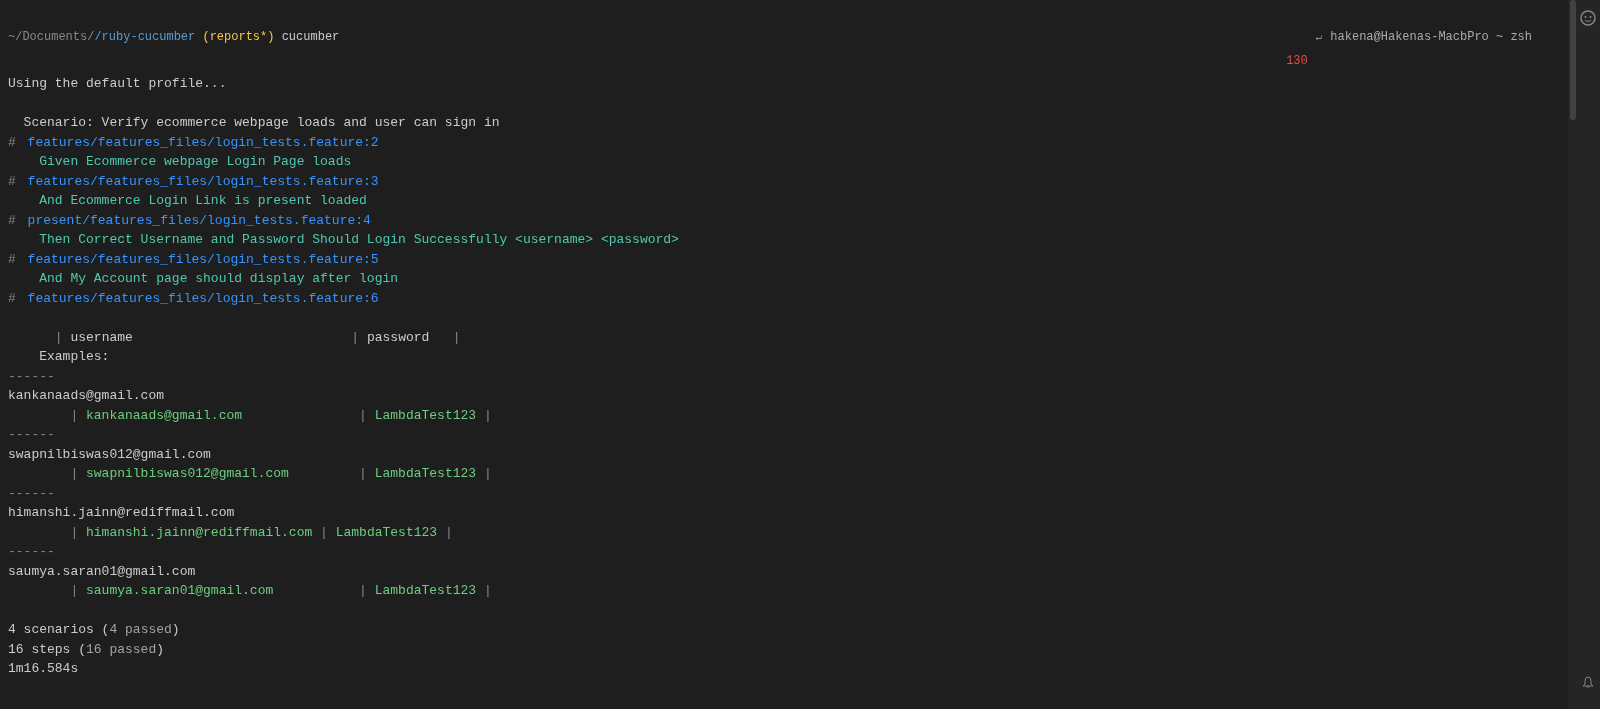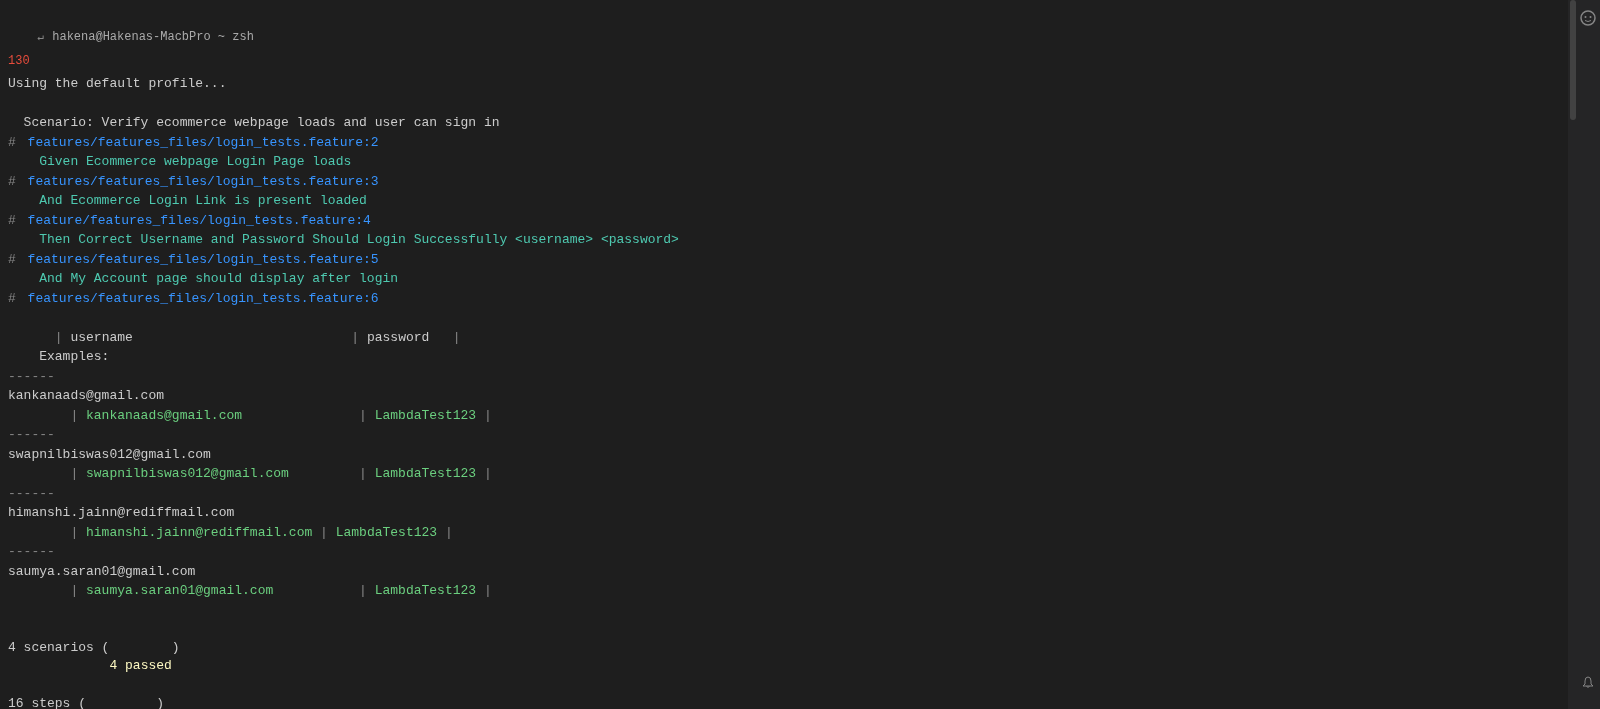--- a/index.html
+++ b/index.html
@@ -152,30 +152,36 @@
       height: 120px;
       background-color: #424242;
       border-radius: 3px;
     }
 
     .empty-line {
       height: 19.5px;
     }
 
     .passed {
-      color: #fef9c3;
-      margin-top: 36px;
+      color: #a3a3a3;
     }
   </style>
 </head>
 <body>
 
 <div class="terminal">
 
   <div class="title-bar">
+    <div class="title-left">
+      <span style="color:#888">~/Documents/</span><span class="path">/ruby-cucumber</span>
+      <span style="color:#cccccc"> </span>
+      <span class="branch">(reports*)</span>
+      <span style="color:#cccccc"> </span>
+      <span class="cmd">cucumber</span>
+    </div>
     <div class="title-right">
       <span class="exit-code">130</span>
       <span style="color:#888; font-size:11px">↵</span>
       <span class="user-info">hakena@Hakenas-MacbPro ~ zsh</span>
     </div>
   </div>
 
   <div class="line">
     <span class="white">Using the default profile...</span>
   </div>
@@ -193,21 +199,21 @@
   <div class="line-with-ref">
     <span class="cyan">    Given Ecommerce webpage Login Page loads</span>
     <div class="line-right">
       <span class="gray"># </span><a class="blue-link">features/features_files/login_tests.feature:3</a>
     </div>
   </div>
 
   <div class="line-with-ref">
     <span class="cyan">    And Ecommerce Login Link is present loaded</span>
     <div class="line-right">
-      <span class="gray"># </span><a class="blue-link">feature/features_files/login_tests.feature:4</a>
+      <span class="gray"># </span><a class="blue-link">present/features_files/login_tests.feature:4</a>
     </div>
   </div>
 
   <div class="line-with-ref">
     <span class="cyan">    Then Correct Username and Password Should Login Successfully &lt;username&gt; &lt;password&gt;</span>
     <div class="line-right">
       <span class="gray"># </span><a class="blue-link">features/features_files/login_tests.feature:5</a>
     </div>
   </div>
 

